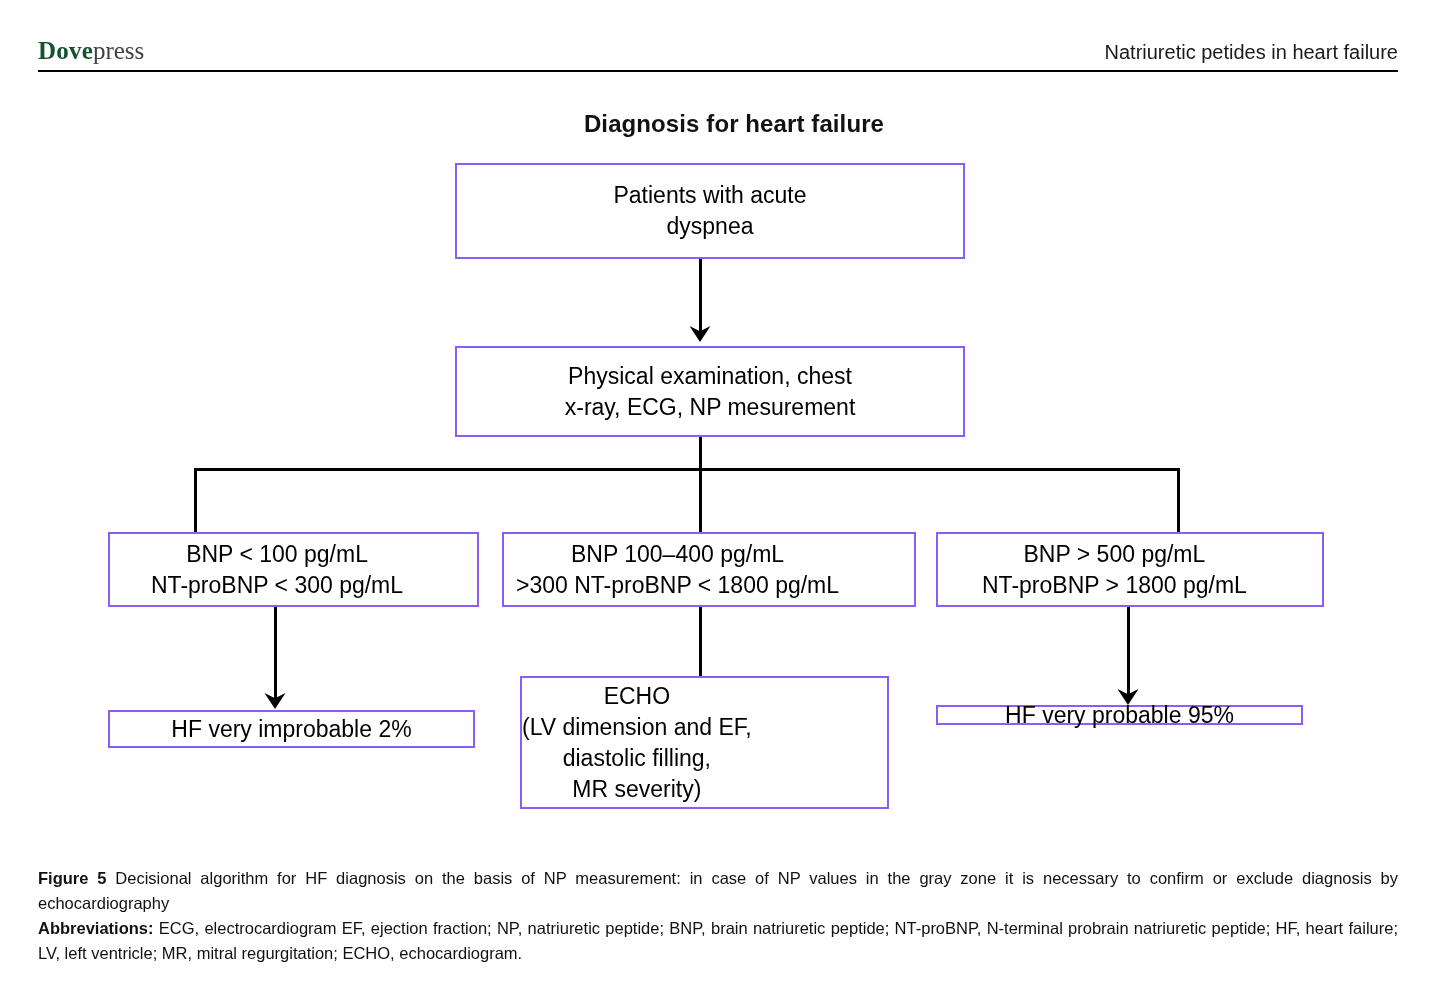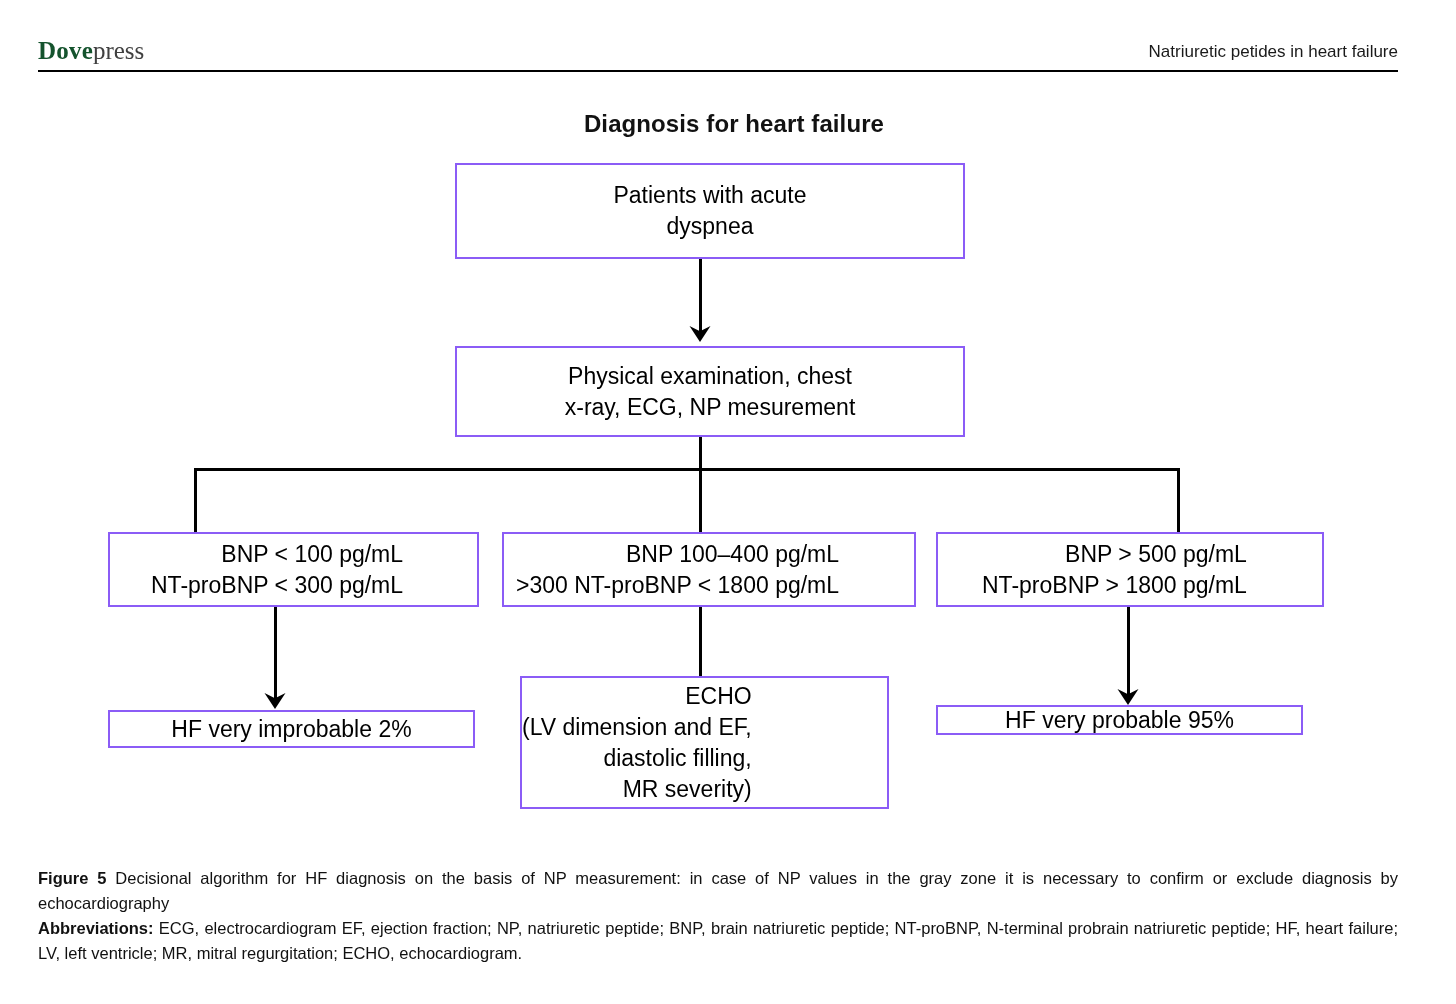--- a/index.html
+++ b/index.html
@@ -40,21 +40,21 @@
   }
   #brand .press {
     color: #404040;
     font-weight: normal;
   }
   #running-title {
     position: absolute;
     right: 0;
     top: 4px;
     font-family: "Liberation Sans", sans-serif;
-    font-size: 17px;
+    font-size: 20px;
     line-height: 24px;
     color: #1a1a1a;
     white-space: nowrap;
   }
   #header-rule {
     position: absolute;
     left: 38px;
     top: 70px;
     width: 1360px;
     height: 2px;
@@ -89,31 +89,31 @@
     box-sizing: border-box;
     font-size: 23px;
     line-height: 31px;
     color: #000000;
     white-space: pre-line;
     display: flex;
     flex-direction: column;
     justify-content: center;
   }
   .node.center-text { align-items: center; text-align: center; }
-  .node.left-text   { align-items: flex-start; text-align: right; }
+  .node.left-text   { align-items: flex-start; text-align: center; }
 
   
   #node-dyspnea        { left: 455px; top: 163px; width: 510px; height: 96px; }
   #node-exam           { left: 455px; top: 346px; width: 510px; height: 91px; }
   #node-bnp-low        { left: 108px; top: 532px; width: 371px; height: 75px; padding-left: 41px; }
   #node-bnp-mid        { left: 502px; top: 532px; width: 414px; height: 75px; padding-left: 12px; }
   #node-bnp-high       { left: 936px; top: 532px; width: 388px; height: 75px; padding-left: 44px; }
   #node-hf-improbable  { left: 108px; top: 710px; width: 367px; height: 38px; }
   #node-echo           { left: 520px; top: 676px; width: 369px; height: 133px; }
-  #node-hf-probable    { left: 936px; top: 705px; width: 367px; height: 30px; }
+  #node-hf-probable    { left: 936px; top: 705px; width: 367px; height: 20px; }
 
   
   .vline {
     position: absolute;
     width: 3px;
     background: #000000;
   }
   .hline {
     position: absolute;
     height: 3px;

